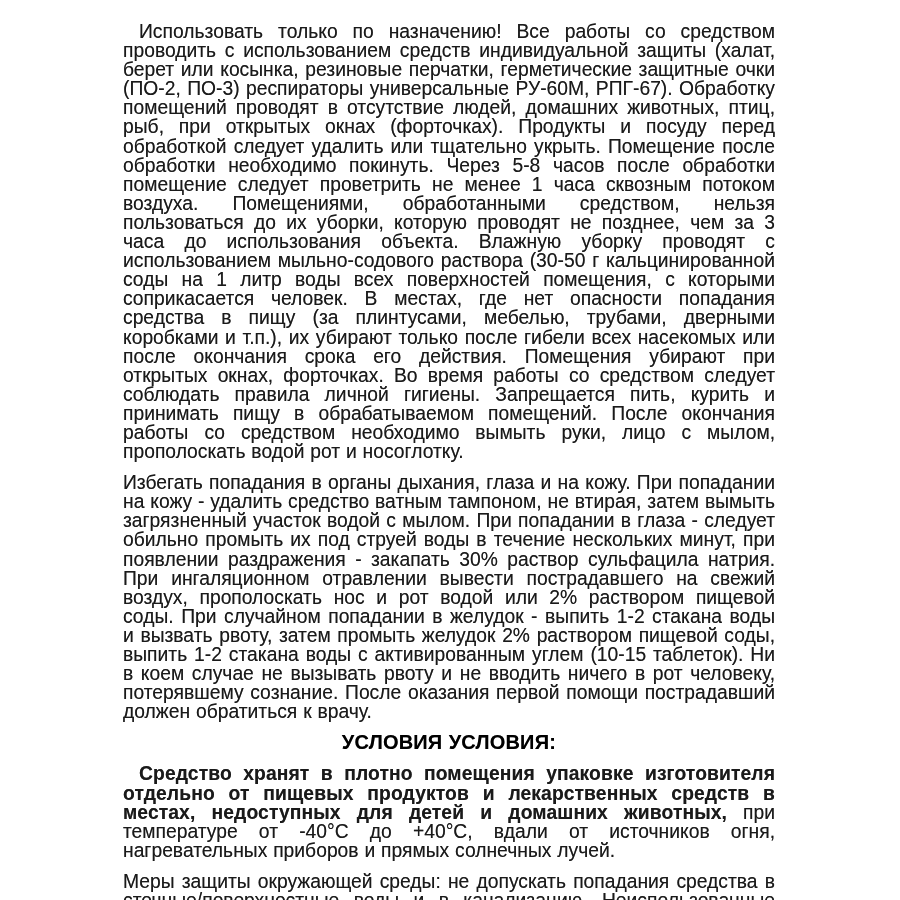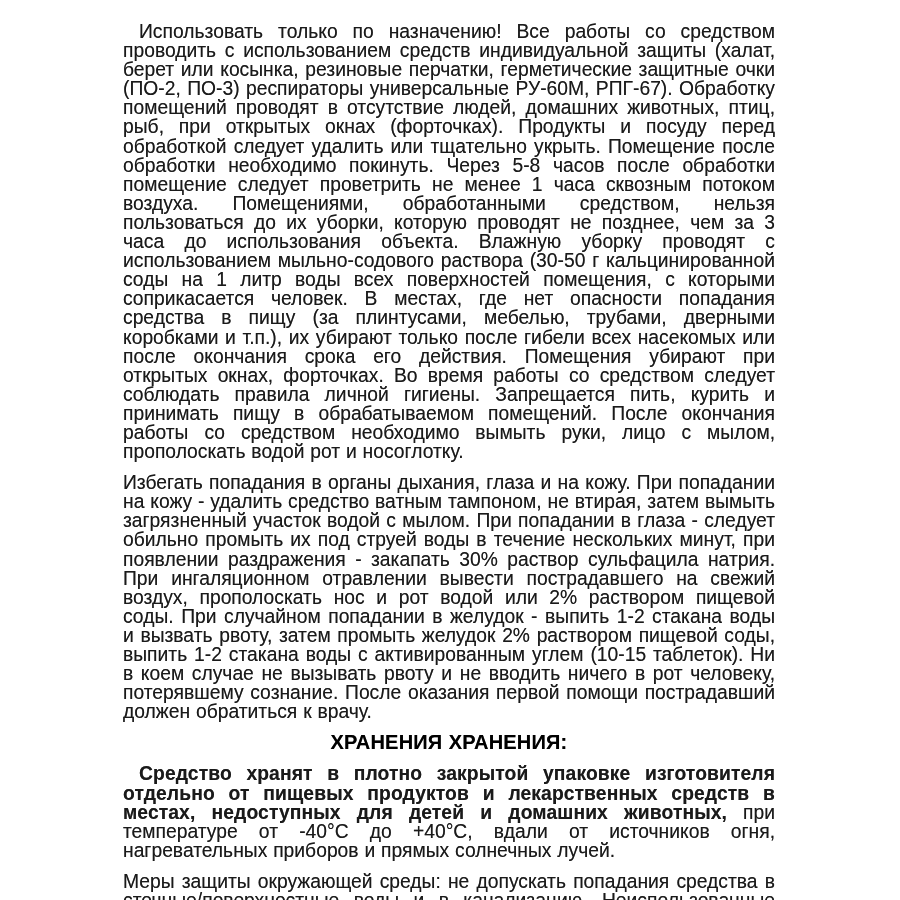--- a/index.html
+++ b/index.html
@@ -51,20 +51,20 @@
 <body>
 
 <div class="page">
   <main class="label-text">
 
 
     <p class="indent">Использовать только по назначению! Все работы со средством проводить с использованием средств индивидуальной защиты (халат, берет или косынка, резиновые перчатки, герметические защитные очки (ПО-2, ПО-3) респираторы универсальные РУ-60М, РПГ-67). Обработку помещений проводят в отсутствие людей, домашних животных, птиц, рыб, при открытых окнах (форточках). Продукты и посуду перед обработкой следует удалить или тщательно укрыть. Помещение после обработки необходимо покинуть. Через 5-8 часов после обработки помещение следует проветрить не менее 1 часа сквозным потоком воздуха. Помещениями, обработанными средством, нельзя пользоваться до их уборки, которую проводят не позднее, чем за 3 часа до использования объекта. Влажную уборку проводят с использованием мыльно-содового раствора (30-50 г кальцинированной соды на 1 литр воды всех поверхностей помещения, с которыми соприкасается человек. В местах, где нет опасности попадания средства в пищу (за плинтусами, мебелью, трубами, дверными коробками и т.п.), их убирают только после гибели всех насекомых или после окончания срока его действия. Помещения убирают при открытых окнах, форточках. Во время работы со средством следует соблюдать правила личной гигиены. Запрещается пить, курить и принимать пищу в обрабатываемом помещений. После окончания работы со средством необходимо вымыть руки, лицо с мылом, прополоскать водой рот и носоглотку.</p>
 
     <p>Избегать попадания в органы дыхания, глаза и на кожу. При попадании на кожу - удалить средство ватным тампоном, не втирая, затем вымыть загрязненный участок водой с мылом. При попадании в глаза - следует обильно промыть их под струей воды в течение нескольких минут, при появлении раздражения - закапать 30% раствор сульфацила натрия. При ингаляционном отравлении вывести пострадавшего на свежий воздух, прополоскать нос и рот водой или 2% раствором пищевой соды. При случайном попадании в желудок - выпить 1-2 стакана воды и вызвать рвоту, затем промыть желудок 2% раствором пищевой соды, выпить 1-2 стакана воды с активированным углем (10-15 таблеток). Ни в коем случае не вызывать рвоту и не вводить ничего в рот человеку, потерявшему сознание. После оказания первой помощи пострадавший должен обратиться к врачу.</p>
 
-    <h2>ХРАНЕНИЯ ХРАНЕНИЯ:</h2>
+    <h2>УСЛОВИЯ УСЛОВИЯ:</h2>
 
-    <p class="indent"><span class="bold-lead">Средство хранят в плотно закрытой упаковке изготовителя отдельно от пищевых продуктов и лекарственных средств в местах, недоступных для детей и домашних животных,</span><span> при температуре от -40°С до +40°С, вдали от источников огня, нагревательных приборов и прямых солнечных лучей.</span></p>
+    <p class="indent"><span class="bold-lead">Средство хранят в плотно помещения упаковке изготовителя отдельно от пищевых продуктов и лекарственных средств в местах, недоступных для детей и домашних животных,</span><span> при температуре от -40°С до +40°С, вдали от источников огня, нагревательных приборов и прямых солнечных лучей.</span></p>
 
     <p>Меры защиты окружающей среды: не допускать попадания средства в сточные/поверхностные воды и в канализацию. Неиспользованные остатки рабочей эмульсии, средство с истекшим сроком годности и пустую тару обеззараживают каустической содой (20 г на 1 л воды) или пищевой содой (40 г на 1 литр воды), после чего ее утилизируют как бытовой отход.</p>
 
   </main>
 </div>
 
 </body></html>

